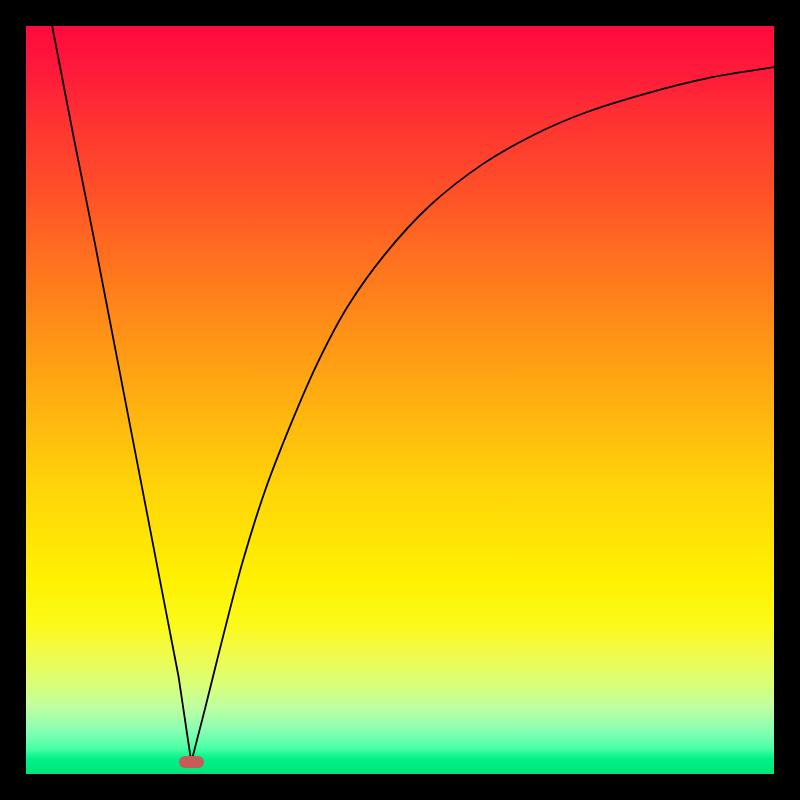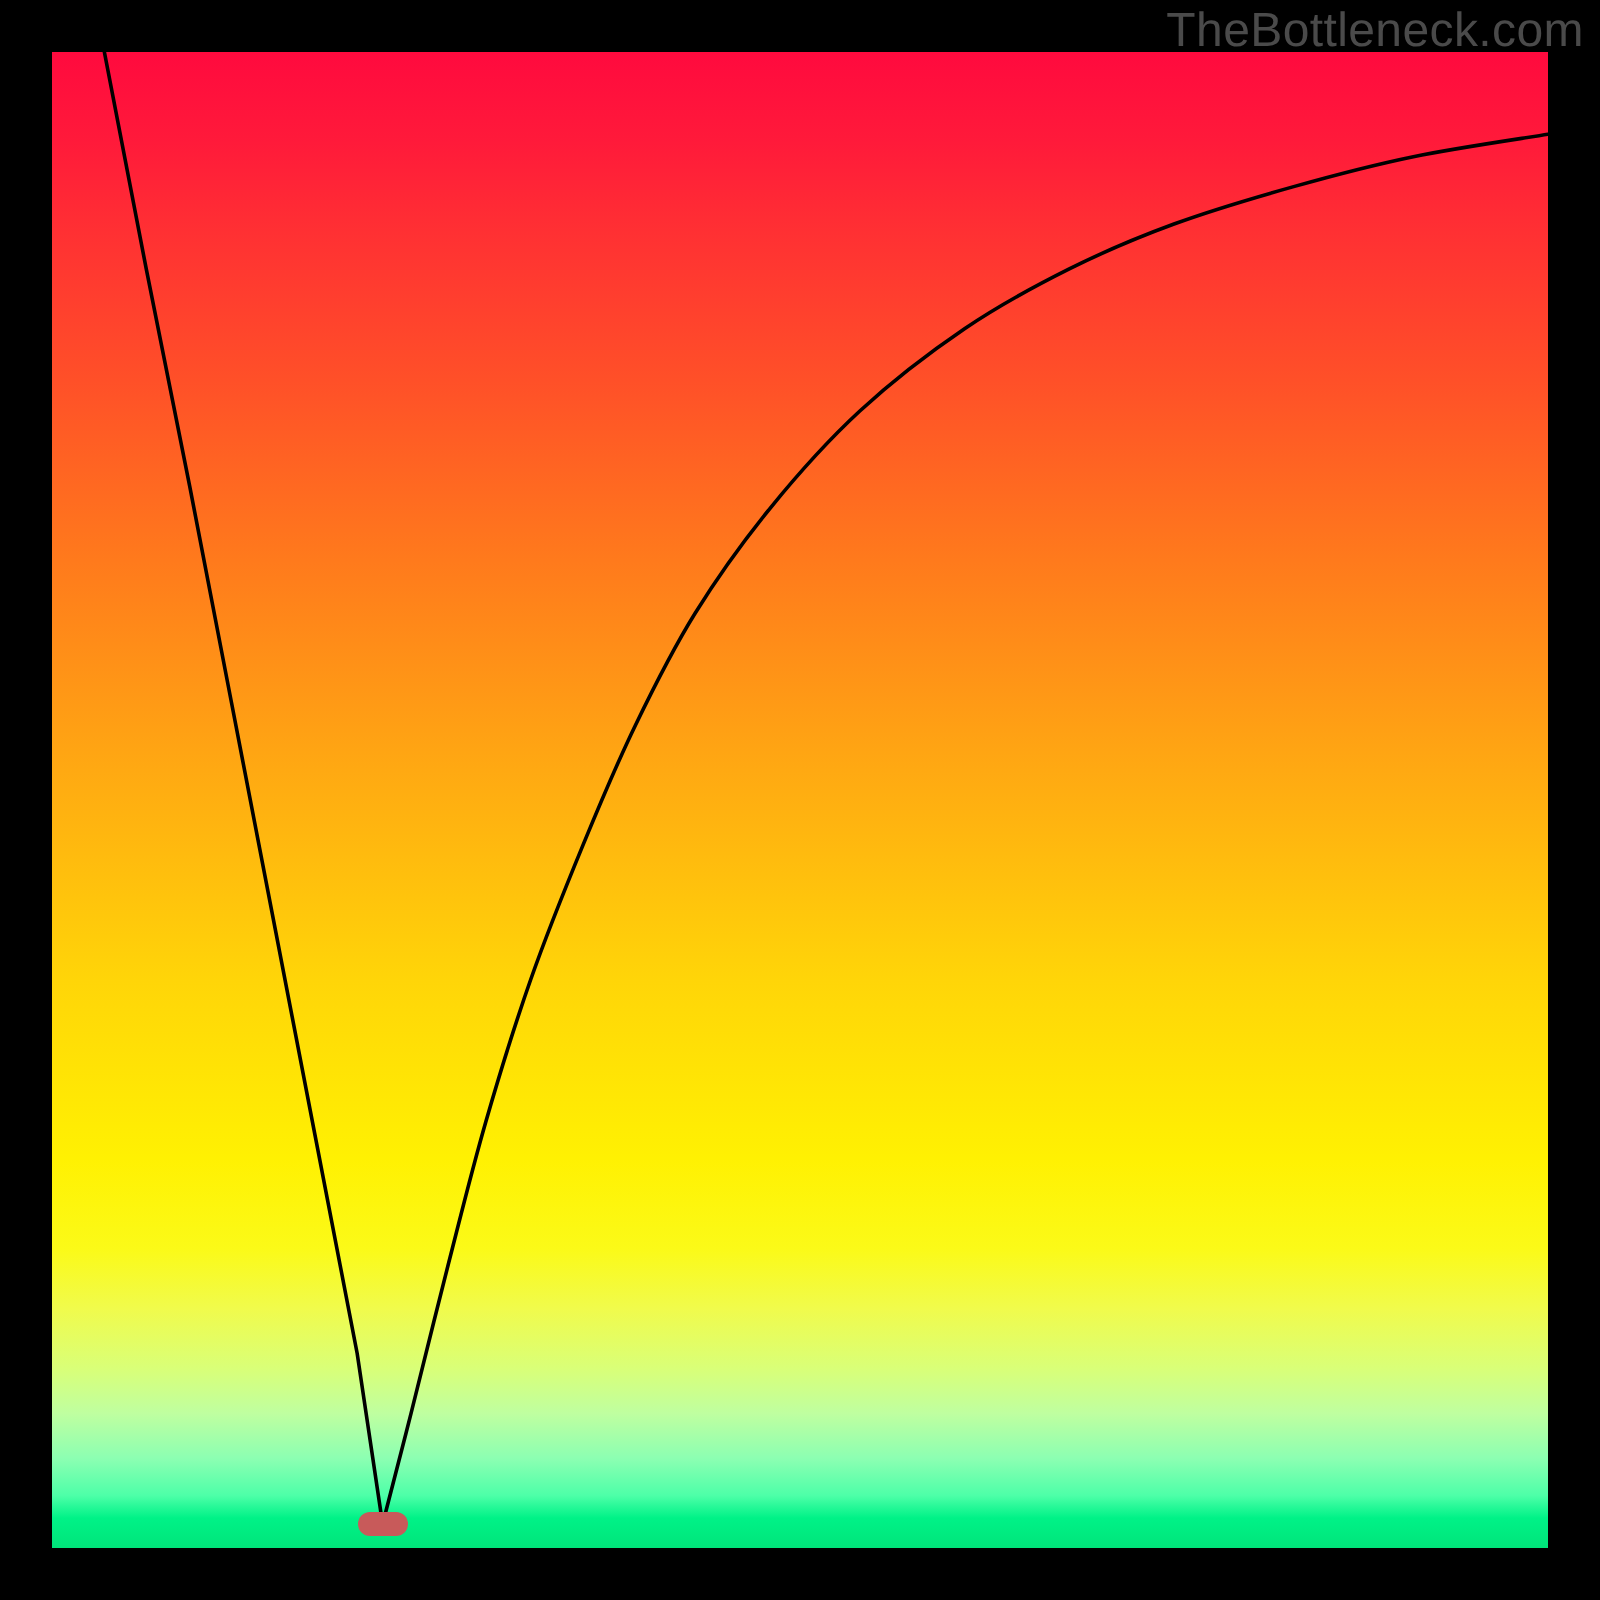--- a/index.html
+++ b/index.html
@@ -78,14 +78,13 @@
   <div class="plot">
     <div class="gradient"></div>
 
     <svg class="curve" viewBox="0 0 748 748" preserveAspectRatio="none">
       <path id="curve-path" d="M 26.180000000000003 0 L 47.124 108.46000000000004 L 68.816 216.92000000000007 L 89.75999999999999 325.38000000000005 L 110.70400000000002 433.84000000000003 L 131.64800000000002 542.3 L 152.59199999999998 650.76 L 165.308 736.032 C 167.67666666666665 726.8066666666667 174.03466666666665 702.3720000000001 179.51999999999998 680.6800000000001 C 185.0053333333333 658.988 191.98666666666668 630.19 198.22 605.88 C 204.45333333333332 581.5699999999999 210.06333333333333 558.5066666666667 216.92 534.82 C 223.77666666666664 511.1333333333334 231.2566666666667 486.8233333333333 239.36 463.76 C 247.46333333333334 440.69666666666666 256.8133333333333 417.6333333333333 265.53999999999996 396.44 C 274.26666666666665 375.24666666666667 282.37 355.9233333333333 291.72 336.59999999999997 C 301.07000000000005 317.27666666666664 310.42 298.57666666666665 321.64 280.5 C 332.85999999999996 262.42333333333335 345.3266666666666 244.97 359.03999999999996 228.14 C 372.75333333333333 211.30999999999997 387.71333333333337 194.48 403.92 179.51999999999998 C 420.12666666666667 164.55999999999997 438.82666666666665 150.22333333333333 456.28 138.38 C 473.7333333333333 126.53666666666668 491.1866666666667 117.18666666666671 508.64000000000004 108.46000000000004 C 526.0933333333334 99.73333333333336 542.3000000000001 92.87666666666667 561 86.01999999999998 C 579.6999999999999 79.1633333333333 600.8933333333332 72.92999999999994 620.8399999999999 67.31999999999994 C 640.7866666666666 61.709999999999944 659.4866666666667 56.723333333333336 680.6800000000001 52.360000000000014 C 701.8733333333334 47.99666666666669 736.78 43.00999999999999 748 41.139999999999986" fill="none" stroke="#000" stroke-width="1.8" stroke-linecap="round" stroke-linejoin="round"></path>
     </svg>
 
     <div id="marker" class="marker" style="left: 152.592px; top: 729.674px; width: 25.432px; height: 12.716px; background: rgb(200, 90, 90);"></div>
   </div>
 
-  <div class="watermark">TheBottleneck.com</div>
 </div>
 
 </body></html>

